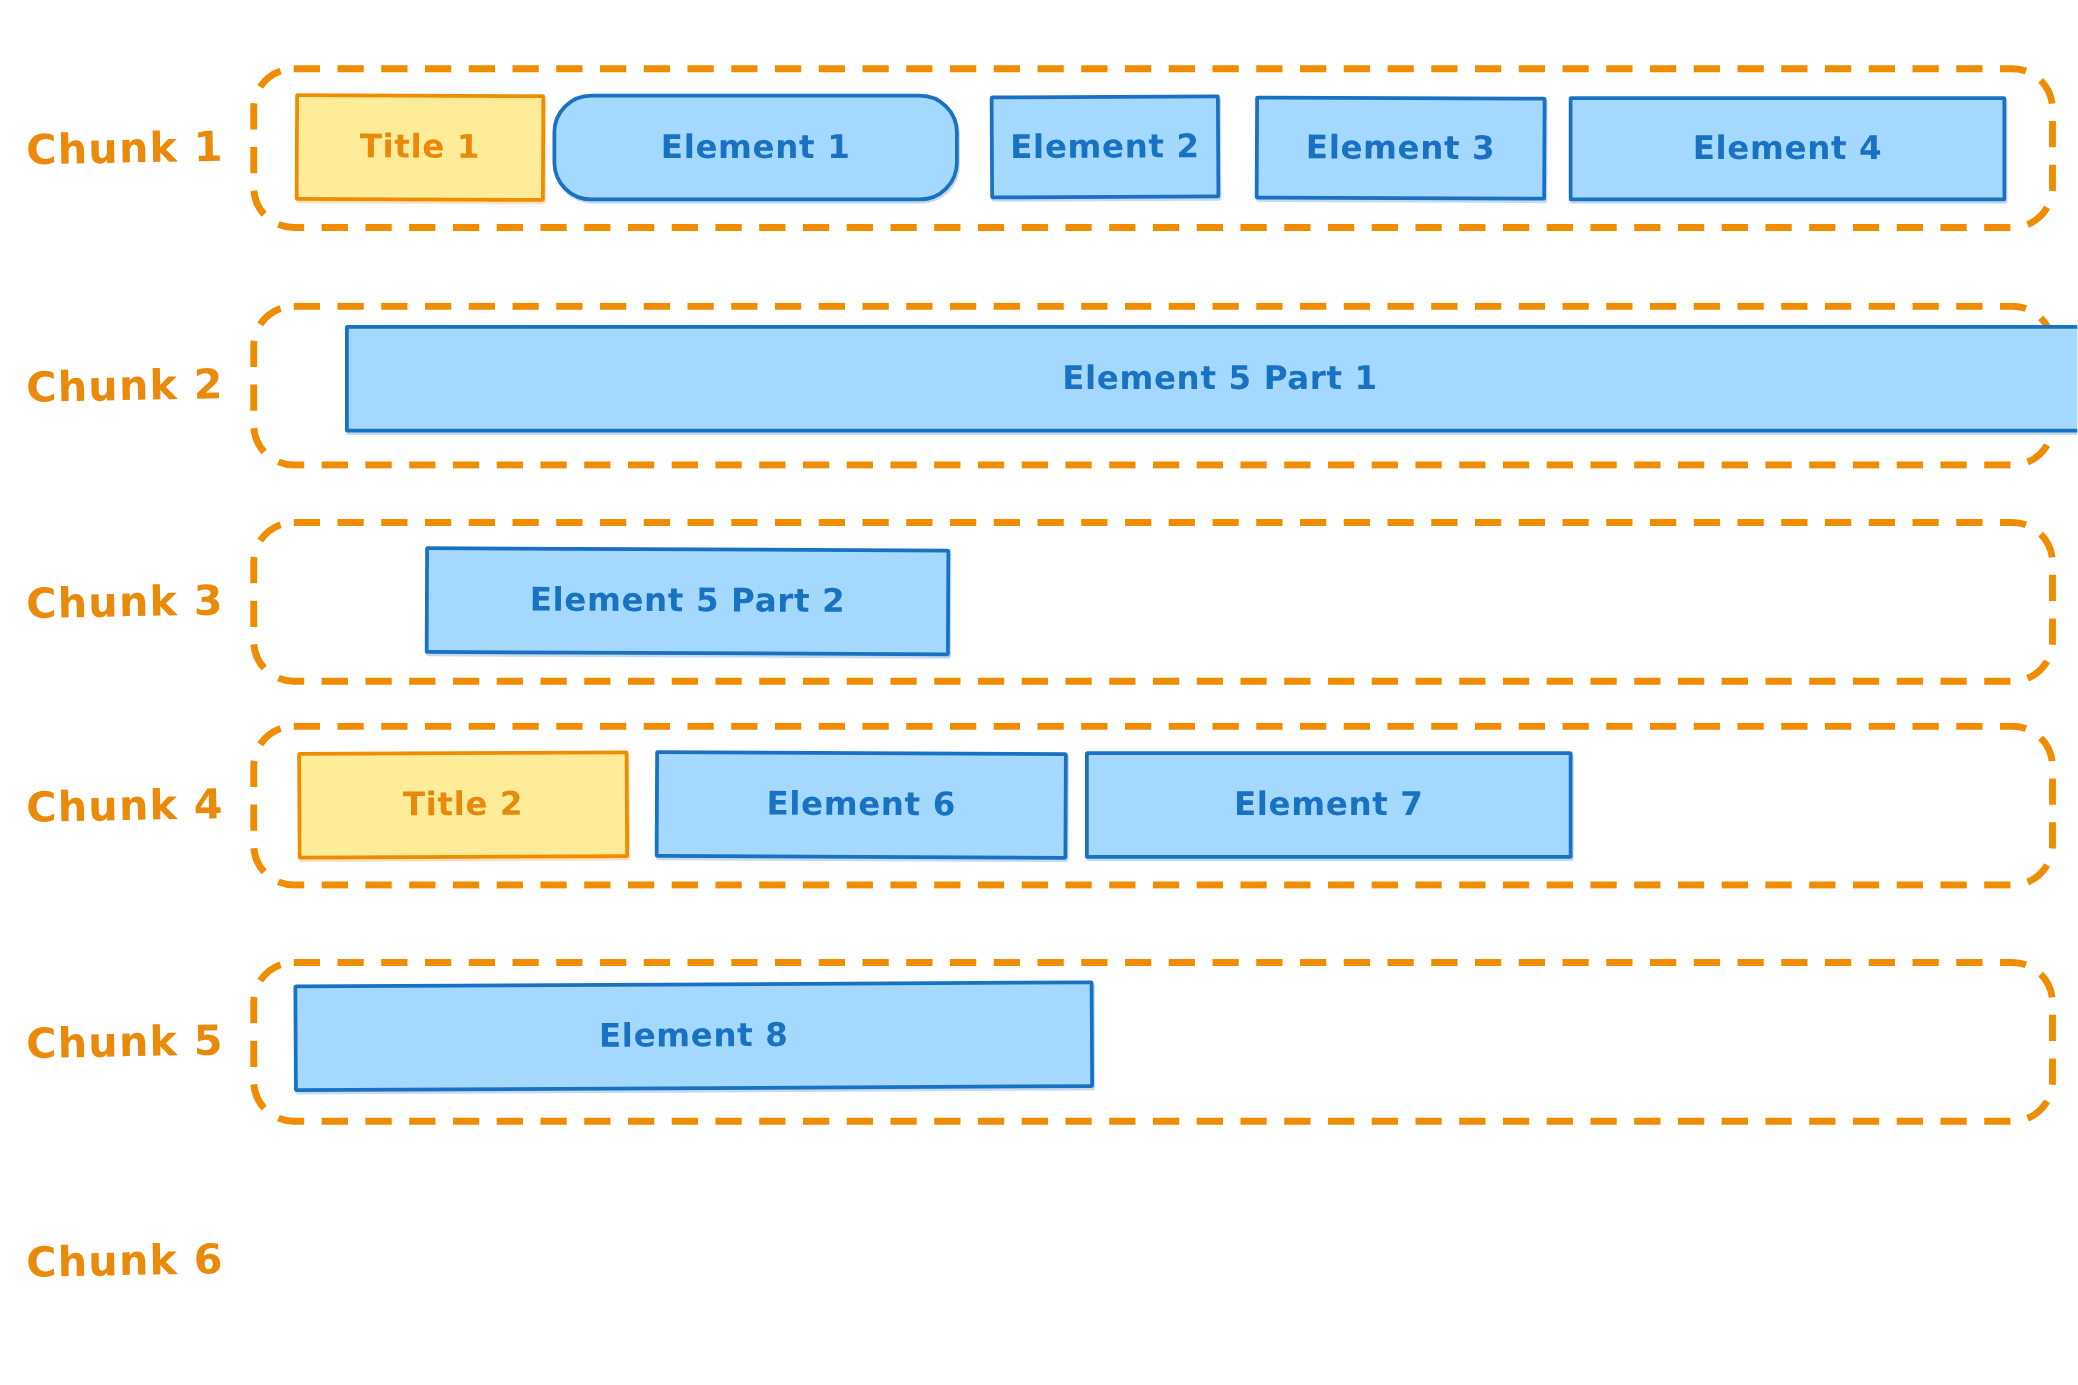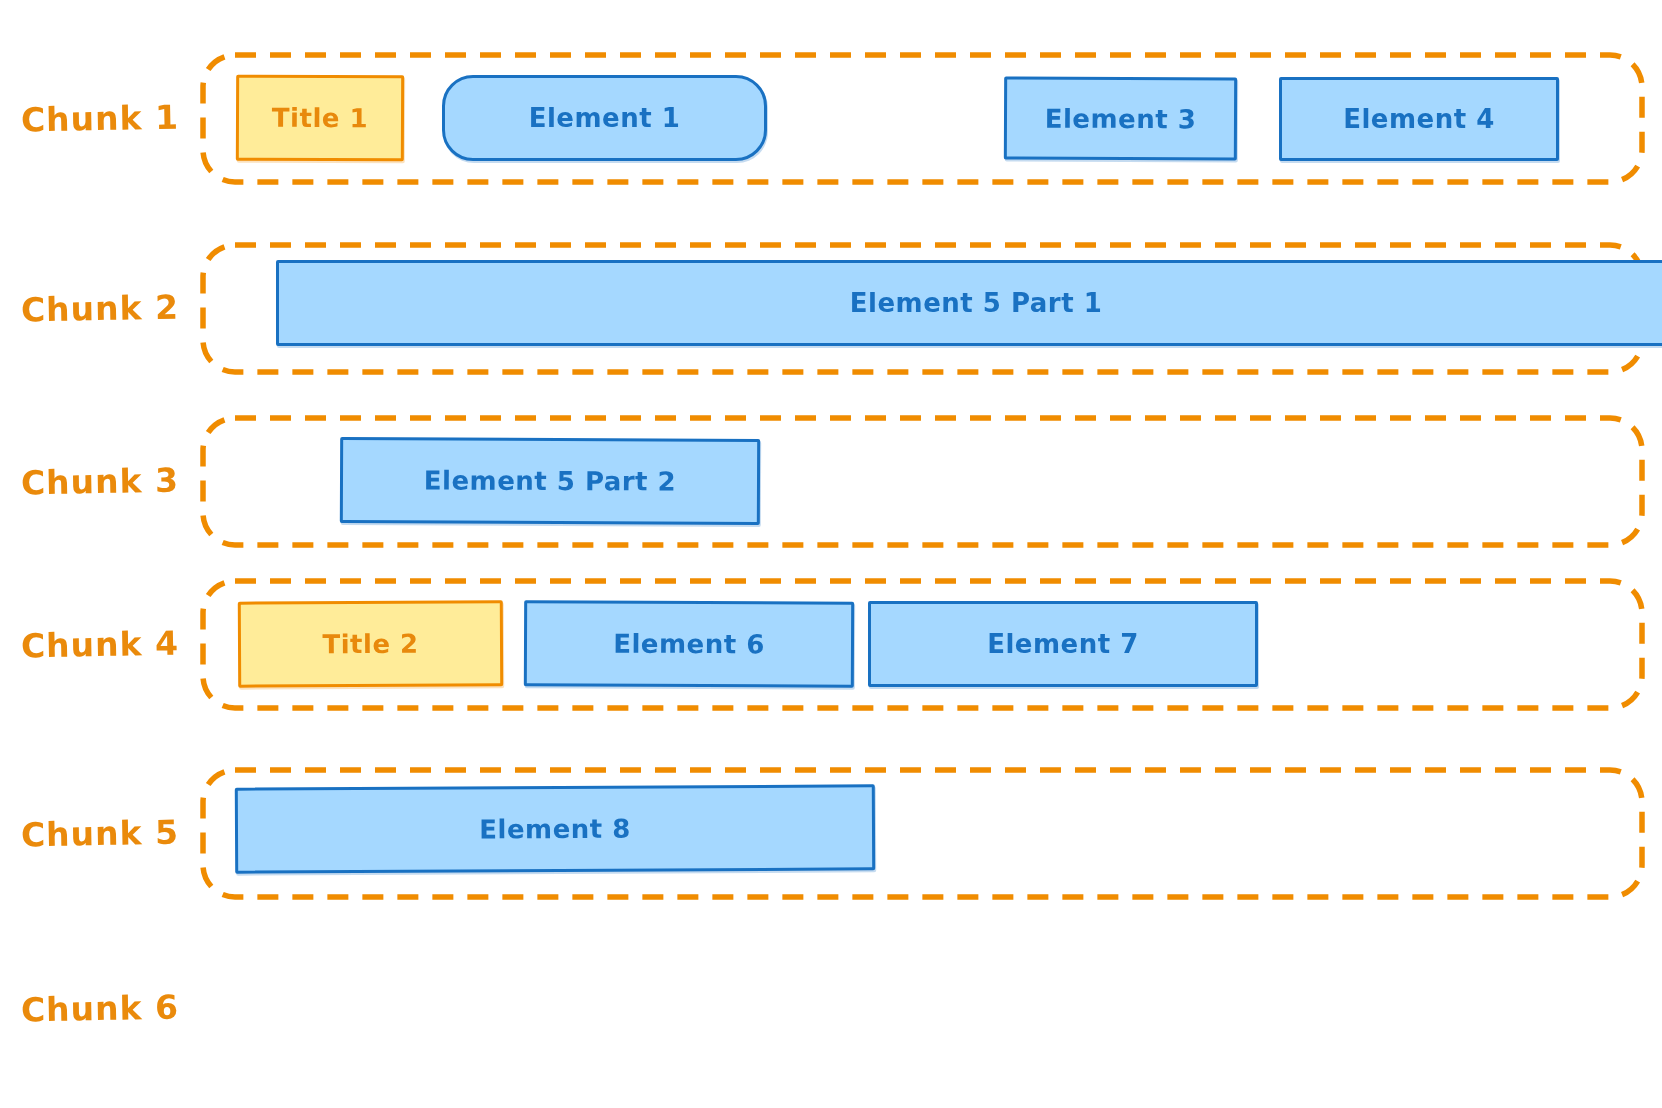--- a/index.html
+++ b/index.html
@@ -42,24 +42,25 @@
 <body>
 
 <div class="canvas">
 
   <div class="chunk" style="top:52px;">
     <div class="chunk-label">Chunk 1</div>
     <div class="chunk-frame">
       <svg width="1445" height="133">
         <rect x="3" y="3" width="1439" height="127" rx="32" fill="none" stroke="#f08c00" stroke-width="5.5" stroke-dasharray="21 14"></rect>
       </svg>
-      <div class="box title r1" style="left:36px;width:168px;">Title 1</div>
+      <div class="box title r1" style="left:36px;width:200px;">Title 1</div>
       <div class="box element" style="left:242px;width:325px;border-radius:31px;">Element 1</div>
+      <div class="box element r2" style="left:592px;width:184px;top:24px;height:83px;">Element 2</div>
       <div class="box element r1" style="left:804px;width:233px;top:25px;height:83px;">Element 3</div>
-      <div class="box element" style="left:1079px;width:280px;top:25px;height:84px;">Element 4</div>
+      <div class="box element" style="left:1055px;width:350px;top:25px;height:84px;">Element 4</div>
     </div>
   </div>
 
   <div class="chunk" style="top:242px;">
     <div class="chunk-label">Chunk 2</div>
     <div class="chunk-frame">
       <svg width="1445" height="133">
         <rect x="3" y="3" width="1439" height="127" rx="32" fill="none" stroke="#f08c00" stroke-width="5.5" stroke-dasharray="21 14"></rect>
       </svg>
       <div class="box element" style="left:30px;width:1400px;top:18px;margin-left:46px;">Element 5 Part 1</div>

